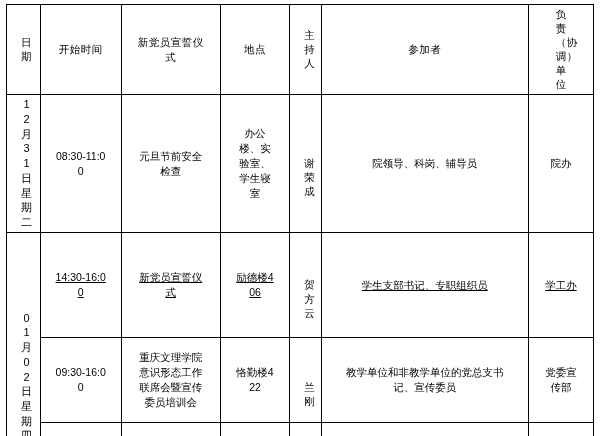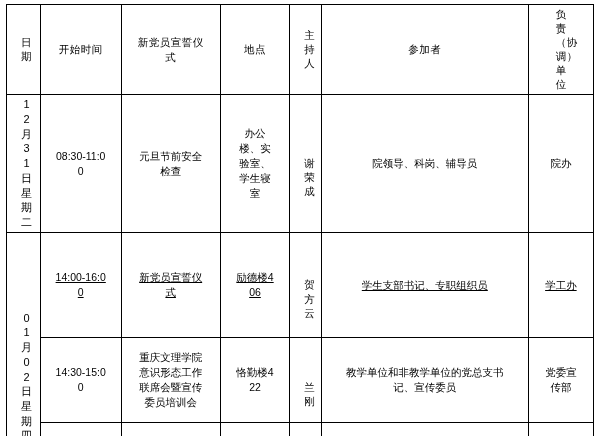--- a/index.html
+++ b/index.html
@@ -120,30 +120,30 @@
         <td class="time-cell">08:30-11:00</td>
         <td class="meeting-cell">元旦节前安全检查</td>
         <td class="place-cell">办公楼、实验室、学生寝室</td>
         <td class="host-cell"><span class="vtext">谢荣成</span></td>
         <td class="attend-cell">院领导、科岗、辅导员</td>
         <td class="unit-cell">院办</td>
       </tr>
 
       <tr class="row-2">
         <td class="date-cell" rowspan="3"><span class="vtext">01月02日星期四</span></td>
-        <td class="time-cell">14:00-16:00</td>
+        <td class="time-cell">14:30-16:00</td>
         <td class="meeting-cell">新党员宣誓仪式</td>
         <td class="place-cell">励德楼406</td>
         <td class="host-cell"><span class="vtext">贺方云</span></td>
         <td class="attend-cell">学生支部书记、专职组织员</td>
         <td class="unit-cell">学工办</td>
       </tr>
 
       <tr class="row-3">
-        <td class="time-cell">14:30-15:00</td>
+        <td class="time-cell">09:30-16:00</td>
         <td class="meeting-cell">重庆文理学院意识形态工作联席会暨宣传委员培训会</td>
         <td class="place-cell">恪勤楼422</td>
         <td class="host-cell"><span class="vtext">兰刚</span></td>
         <td class="attend-cell">教学单位和非教学单位的党总支书记、宣传委员</td>
         <td class="unit-cell">党委宣传部</td>
       </tr>
 
       <tr class="row-4">
         <td class="time-cell">16:00-17:00</td>
         <td class="meeting-cell">重庆文理学院2019年科研表彰大会</td>

